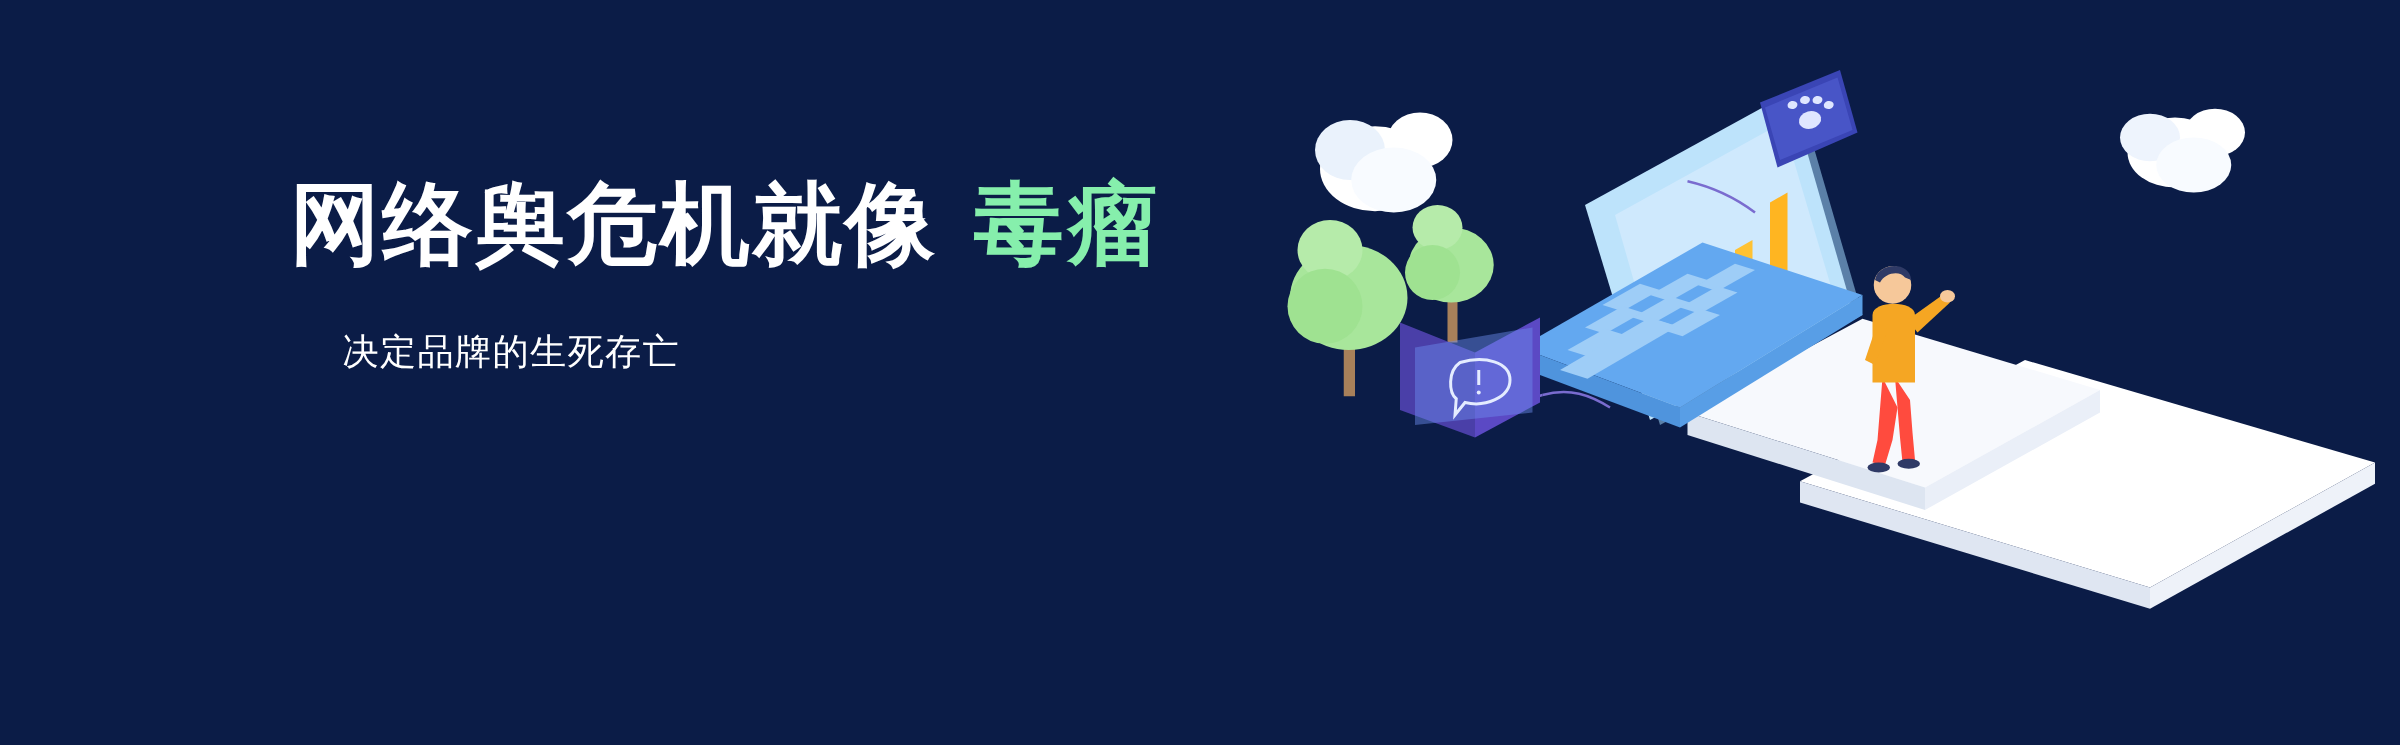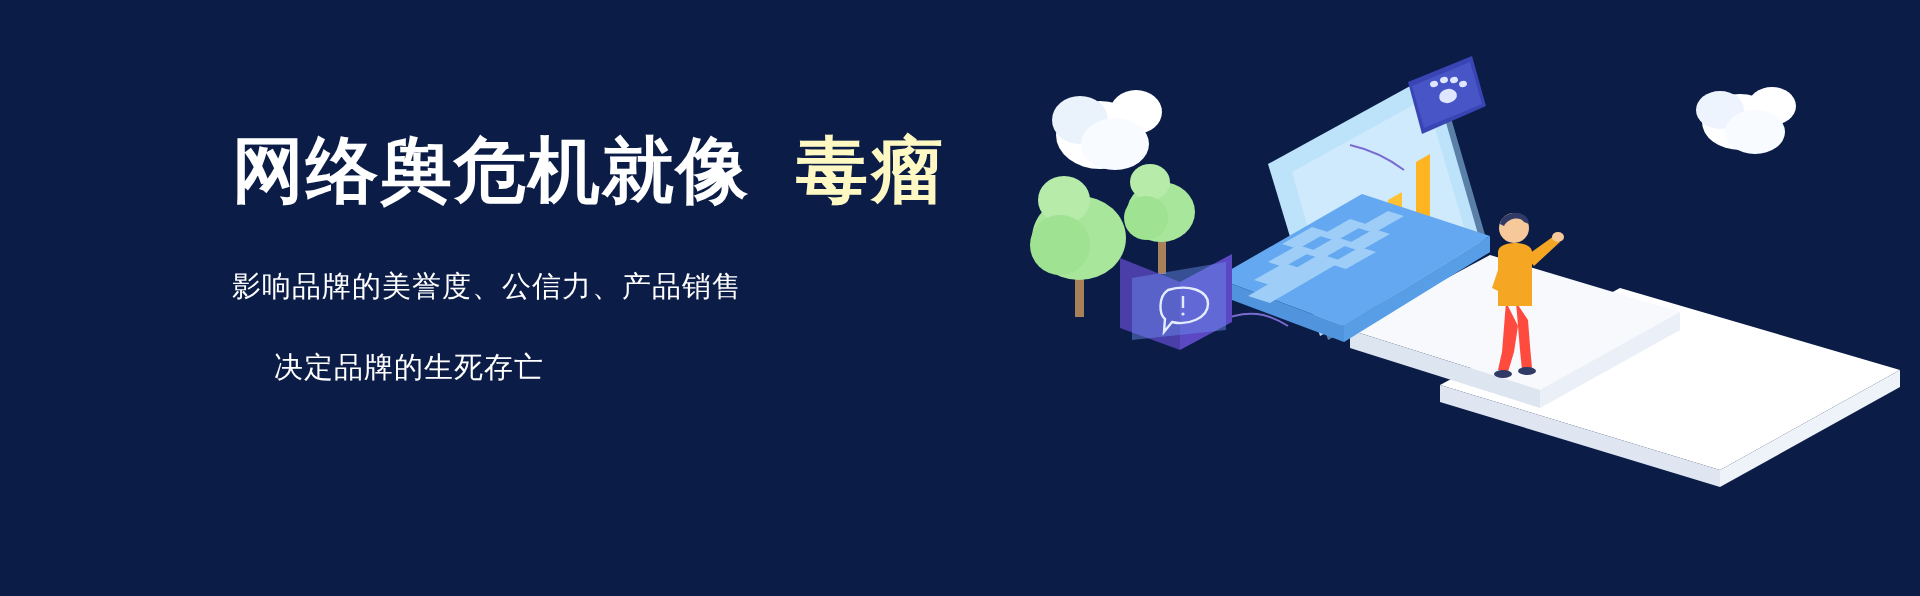--- a/index.html
+++ b/index.html
@@ -8,30 +8,30 @@
     width:1920px;height:596px;overflow:hidden;
     font-family:"Liberation Sans","DejaVu Sans",sans-serif;
   }
   #banner{
     position:relative;width:1920px;height:596px;
     background:#0b1c47;
     overflow:hidden;
   }
   
   #text-block{
-    position:absolute;left:232px;top:134px;width:780px;
+    position:absolute;left:232px;top:144px;width:780px;
   }
   #headline{
     font-size:72px;line-height:1.0;font-weight:700;
     letter-spacing:2px;white-space:nowrap;
     display:flex;align-items:baseline;
   }
   #headline-main{color:#ffffff;}
   #headline-accent{
-    color:#fef9c3;margin-left:46px;font-weight:700;
+    color:#86efac;margin-left:29px;font-weight:700;
     letter-spacing:3px;
   }
   .subtitle-line{
     color:#ffffff;font-size:29px;line-height:1;
     letter-spacing:1px;white-space:nowrap;font-weight:400;
   }
   #subtitle-1{margin-top:66px;}
   #subtitle-2{margin-top:52px;margin-left:42px;}
 
   
@@ -46,21 +46,20 @@
 
 <div id="banner">
 
   <div id="text-block">
 
     <div id="headline">
       <span id="headline-main">网络舆危机就像</span>
       <span id="headline-accent">毒瘤</span>
     </div>
 
-    <div class="subtitle-line" id="subtitle-1">影响品牌的美誉度、公信力、产品销售</div>
 
     <div class="subtitle-line" id="subtitle-2">决定品牌的生死存亡</div>
   </div>
 
   <div id="illustration">
     <svg width="880" height="520" viewBox="0 0 880 520" xmlns="http://www.w3.org/2000/svg">
 
       <g>
         <ellipse cx="80" cy="95" rx="44" ry="34" fill="#ffffff"></ellipse>
         <ellipse cx="116" cy="72" rx="26" ry="22" fill="#ffffff"></ellipse>

